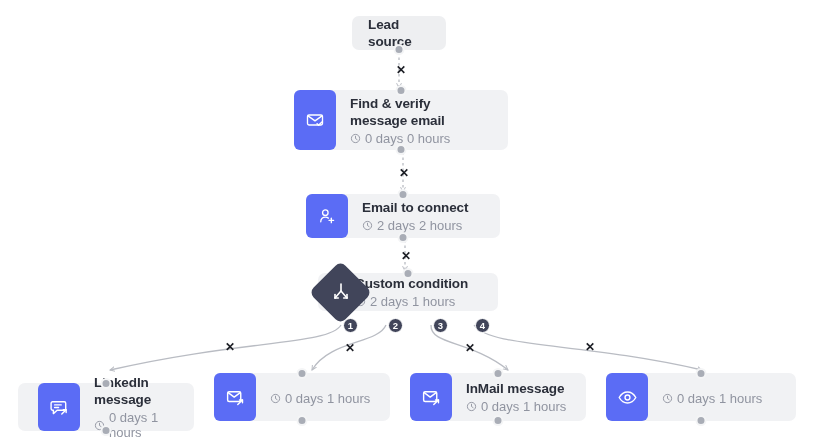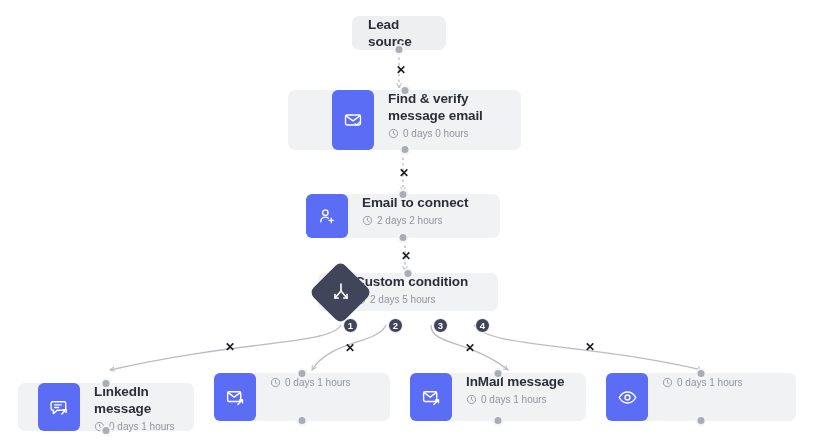--- a/index.html
+++ b/index.html
@@ -30,35 +30,35 @@
     width: 42px;
     background: #5b6cf5;
     border-radius: 6px;
     display: flex; align-items: center; justify-content: center;
     flex: 0 0 42px;
     align-self: stretch;
   }
   .node .iconbox svg { display: block; }
   .node .body {
     flex: 1 1 auto;
-    display: flex; flex-direction: column; justify-content: flex-start;
+    display: flex; flex-direction: column; justify-content: center;
     padding: 0 12px 0 14px;
   }
   .node-title {
     color: #2b2f3a;
     font-size: 13.5px;
     font-weight: bold;
     line-height: 17px;
     letter-spacing: -0.1px;
   }
   .node-sub {
     display: flex; align-items: center;
     gap: 4px;
     color: #9094a0;
-    font-size: 10px;
+    font-size: 13px;
     line-height: 15px;
     margin-top: 2px;
   }
   .node-sub svg { display: block; flex: 0 0 auto; }
 
   
   .node.plain { background: #eeeff1; }
   .node.plain .body { align-items: center; padding: 0 16px; }
 
   
@@ -143,21 +143,21 @@
       </g>
   </svg>
 
   <div class="node plain" style="left:352px; top:16px; width:94px; height:34px;">
     <div class="body">
       <span class="node-title">Lead source</span>
     </div>
     <span class="port bottom"></span>
   </div>
 
-  <div class="node" style="left:288px; top:90px; width:233px; height:60px;padding-left:44px;">
+  <div class="node" style="left:294px; top:90px; width:214px; height:60px;">
     <div class="iconbox">
       <svg width="20" height="20" viewBox="0 0 24 24" fill="none" stroke="#ffffff" stroke-width="1.6" stroke-linecap="round" stroke-linejoin="round">
         <rect x="3" y="6" width="18" height="12" rx="1.8"></rect>
         <path d="M3.6 7 L12 13 L20.4 7"></path>
         <path d="M14.5 16.5 L16.3 18.3 L20 14.6" stroke-width="1.8"></path>
       </svg>
     </div>
     <div class="body">
       <span class="node-title">Find &amp; verify</span>
       <span class="node-title">message email</span>
@@ -209,21 +209,21 @@
         <path d="M18 18 L14.7 18"></path>
       </svg>
     </div>
     <div class="body" style="padding-left:37px;">
       <span class="node-title">Custom condition</span>
       <span class="node-sub">
         <svg width="11" height="11" viewBox="0 0 24 24" fill="none" stroke="#9094a0" stroke-width="2">
           <circle cx="12" cy="12" r="9"></circle>
           <path d="M12 7 L12 12 L15.5 14.5" stroke-linecap="round"></path>
         </svg>
-        <span>2 days 5 hours</span>
+        <span>2 days 1 hours</span>
       </span>
     </div>
     <span class="port top"></span>
   </div>
 
   <div class="node" style="left:18px; top:383px; width:176px; height:48px;padding-left:20px;">
     <div class="iconbox">
       <svg width="21" height="21" viewBox="0 0 24 24" fill="none" stroke="#ffffff" stroke-width="1.6" stroke-linecap="round" stroke-linejoin="round">
         <path d="M4 5.5 h13.5 a1.6 1.6 0 0 1 1.6 1.6 v6.4 a1.6 1.6 0 0 1 -1.6 1.6 h-8.2 L5 19 v-3.9 h-1 a1.6 1.6 0 0 1 -1.6 -1.6 V7.1 A1.6 1.6 0 0 1 4 5.5 z"></path>
         <path d="M6.4 9 h7.6"></path>

